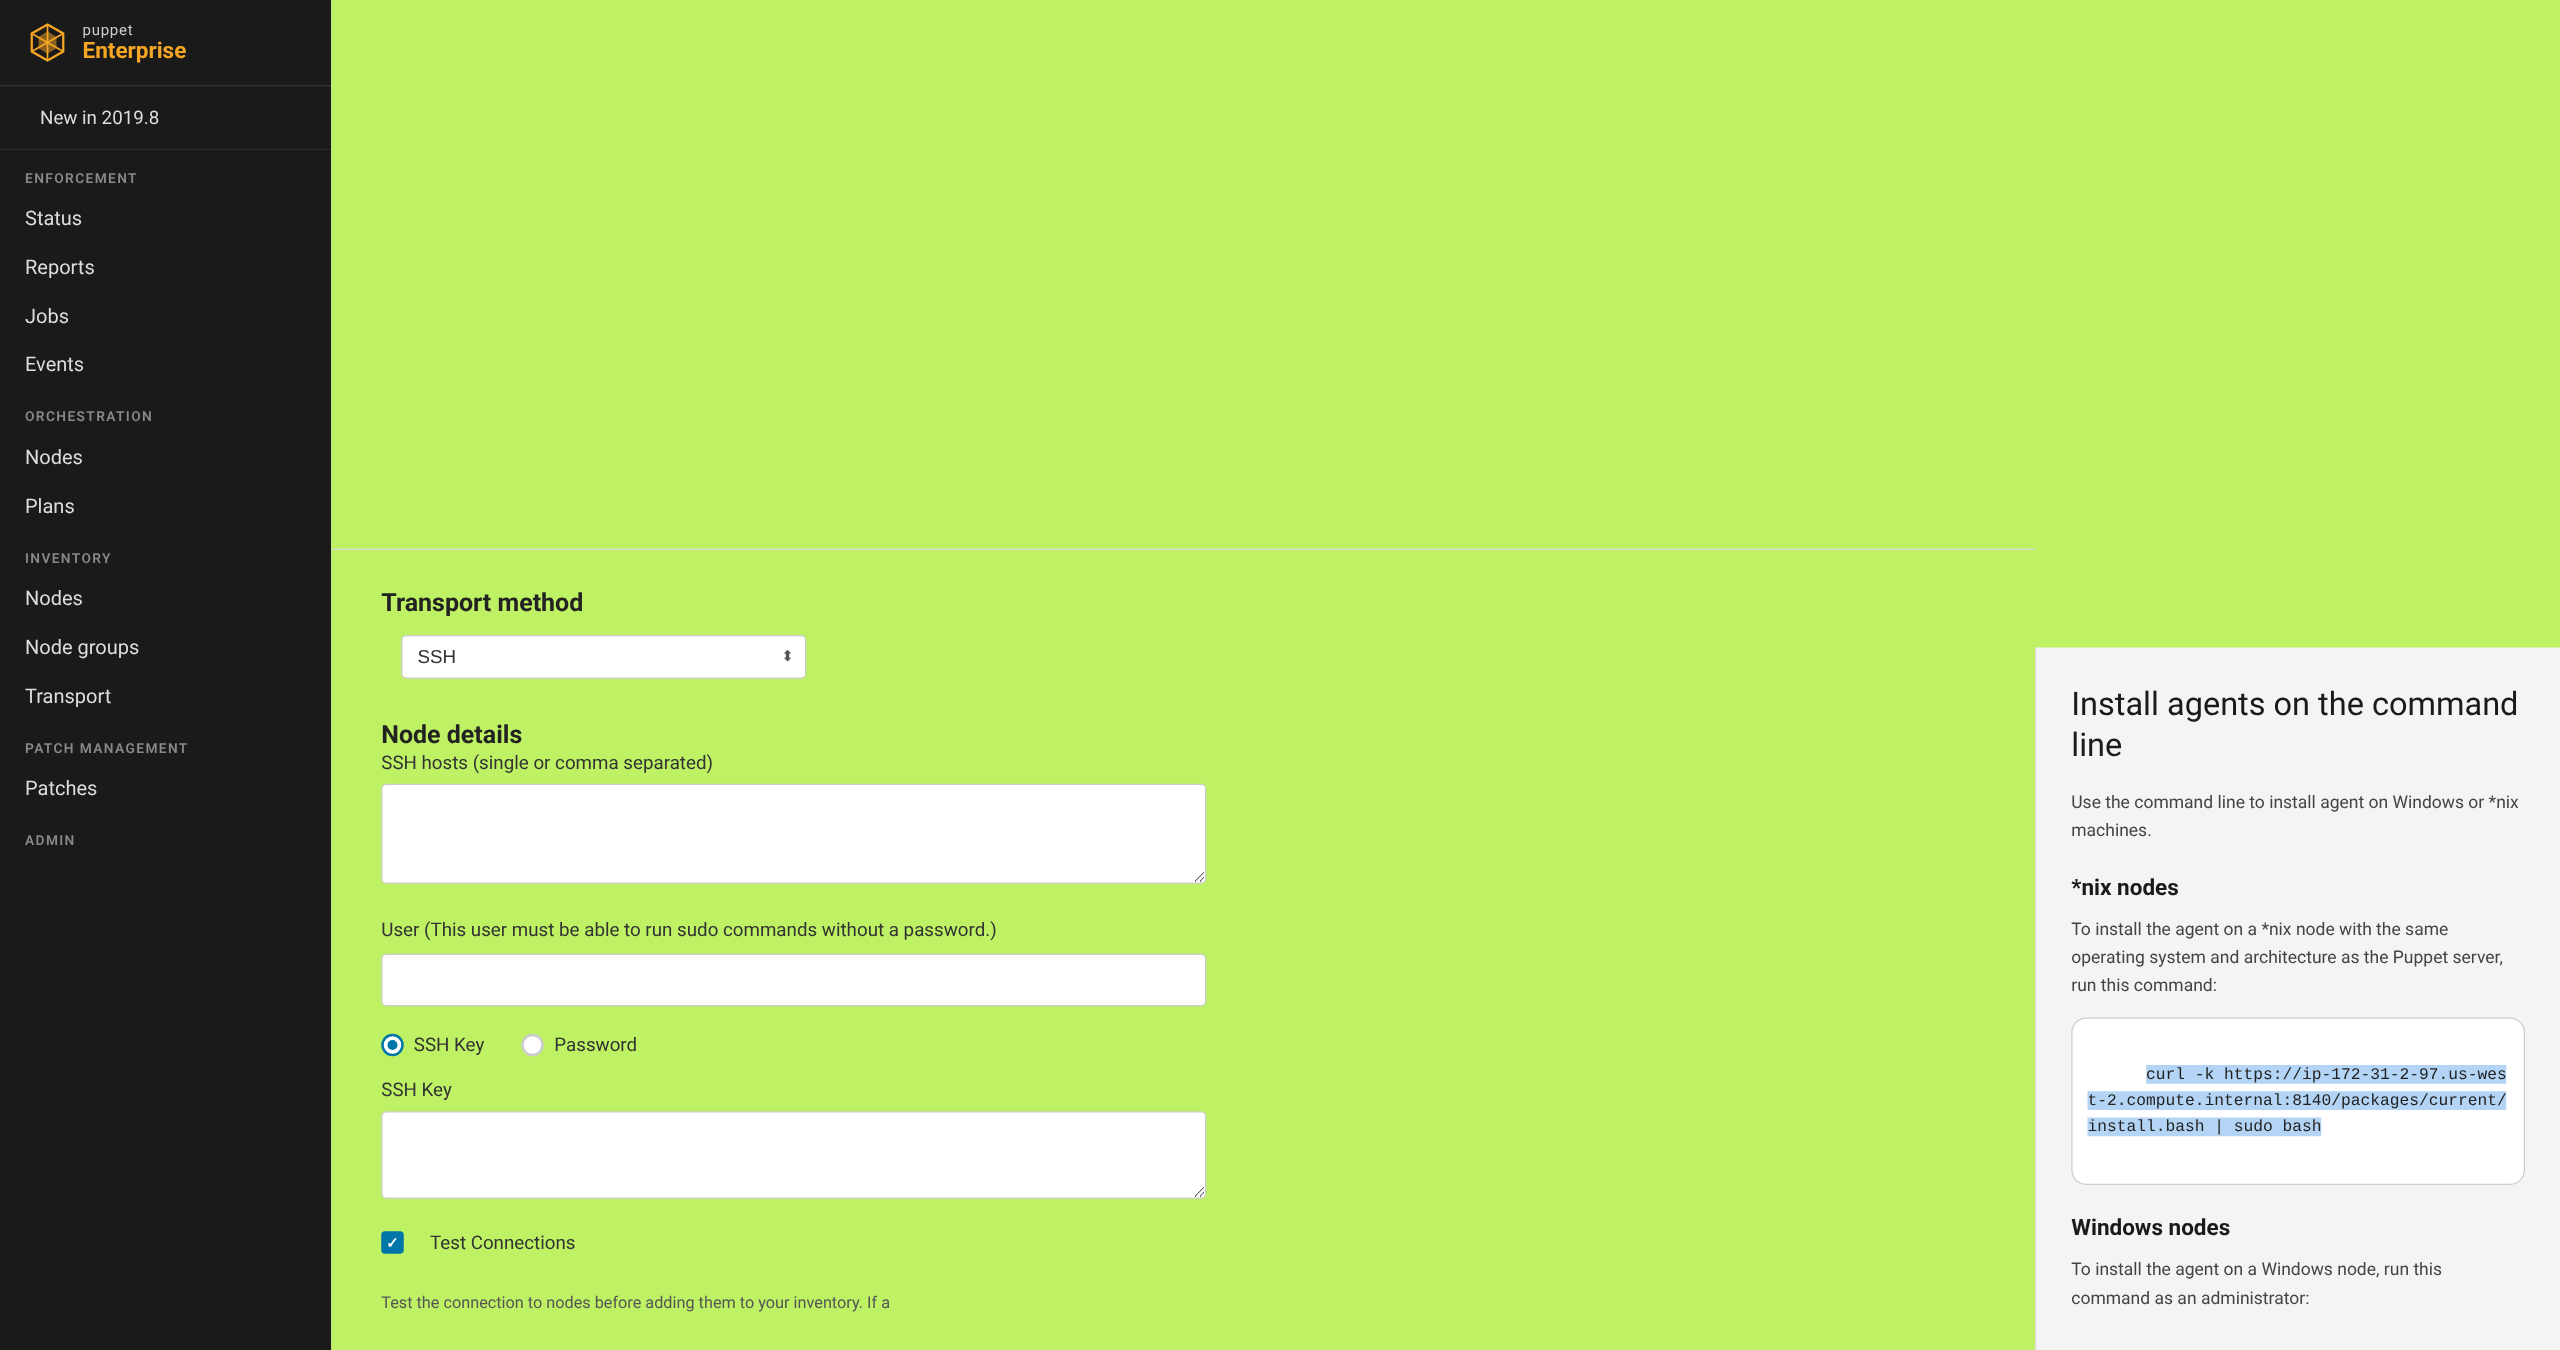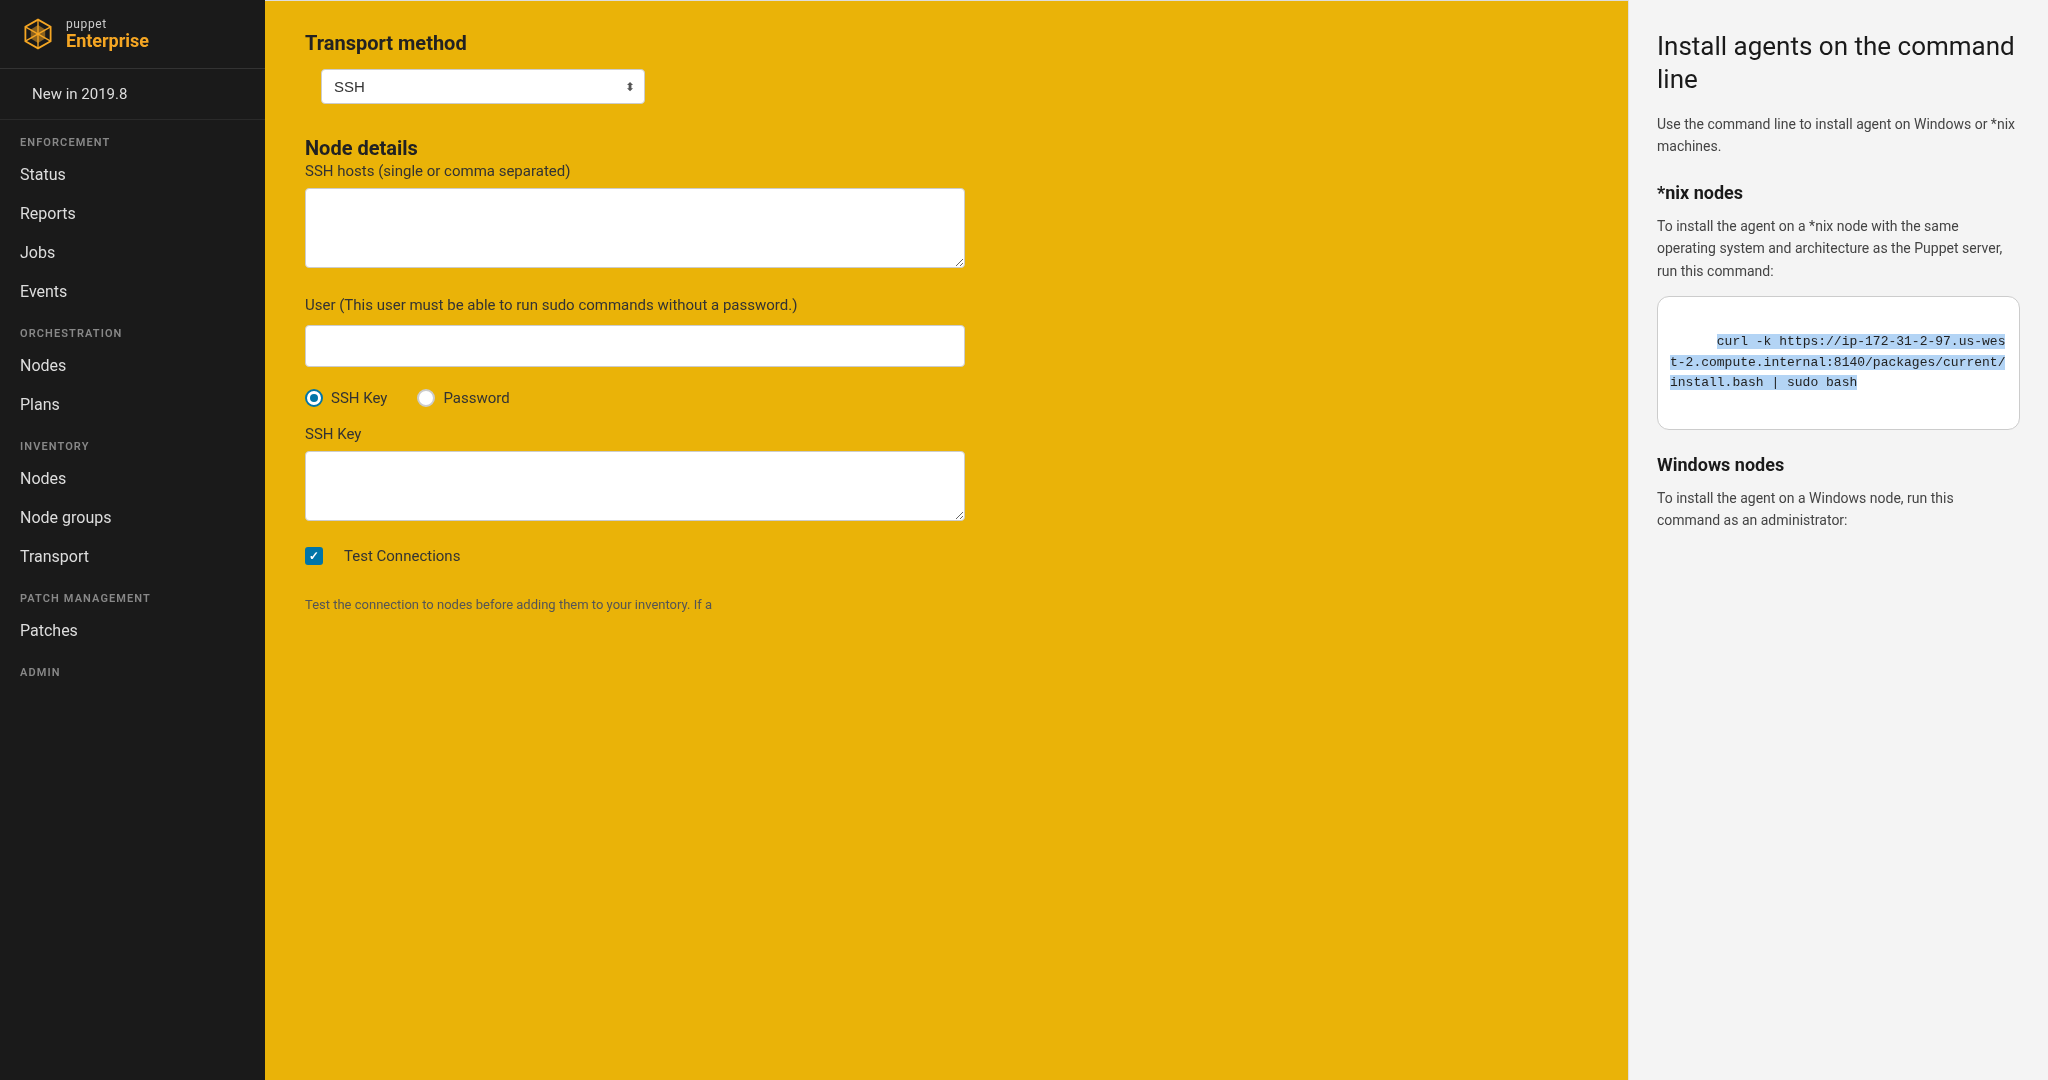--- a/index.html
+++ b/index.html
@@ -64,21 +64,22 @@
       color: #ddd;
       cursor: pointer;
       border-radius: 0;
     }
 
     
     .main-content {
       flex: 1;
       display: flex;
       overflow: hidden;
-      background: #eab308;
+      background: #bef264;
+      align-items: flex-end;
     }
     .form-area {
       flex: 1;
       padding: 30px 40px;
       overflow-y: auto;
       border-top: 1px solid #ddd;
     }
 
     
     .form-section-title {

